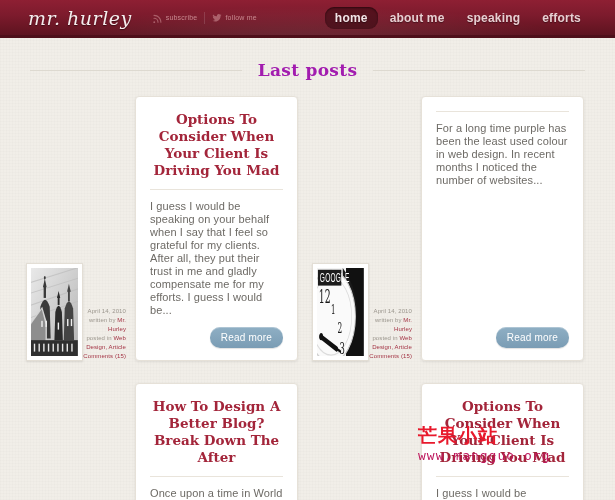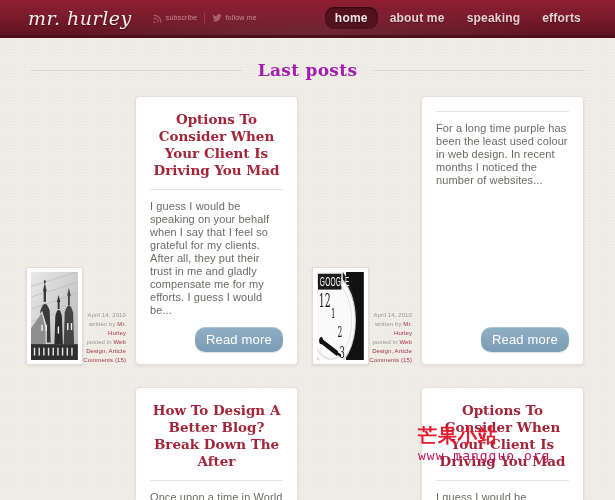--- a/index.html
+++ b/index.html
@@ -208,21 +208,21 @@
   }
   .btn-row {
     margin-top: auto;
     padding-top: 10px;
     display: flex;
     justify-content: flex-end;
   }
   .read-more {
     background: linear-gradient(180deg, #8fafc4 0%, #7a9cb4 100%);
     color: #ffffff;
-    font-size: 13px;
+    font-size: 10px;
     padding: 5px 11px;
     border-radius: 10px;
     border: none;
     text-decoration: none;
     letter-spacing: .2px;
     box-shadow: 0 1px 1px rgba(0,0,0,0.12), inset 0 1px 0 rgba(255,255,255,0.28);
     font-family: "Liberation Sans", sans-serif;
   }
 
   

